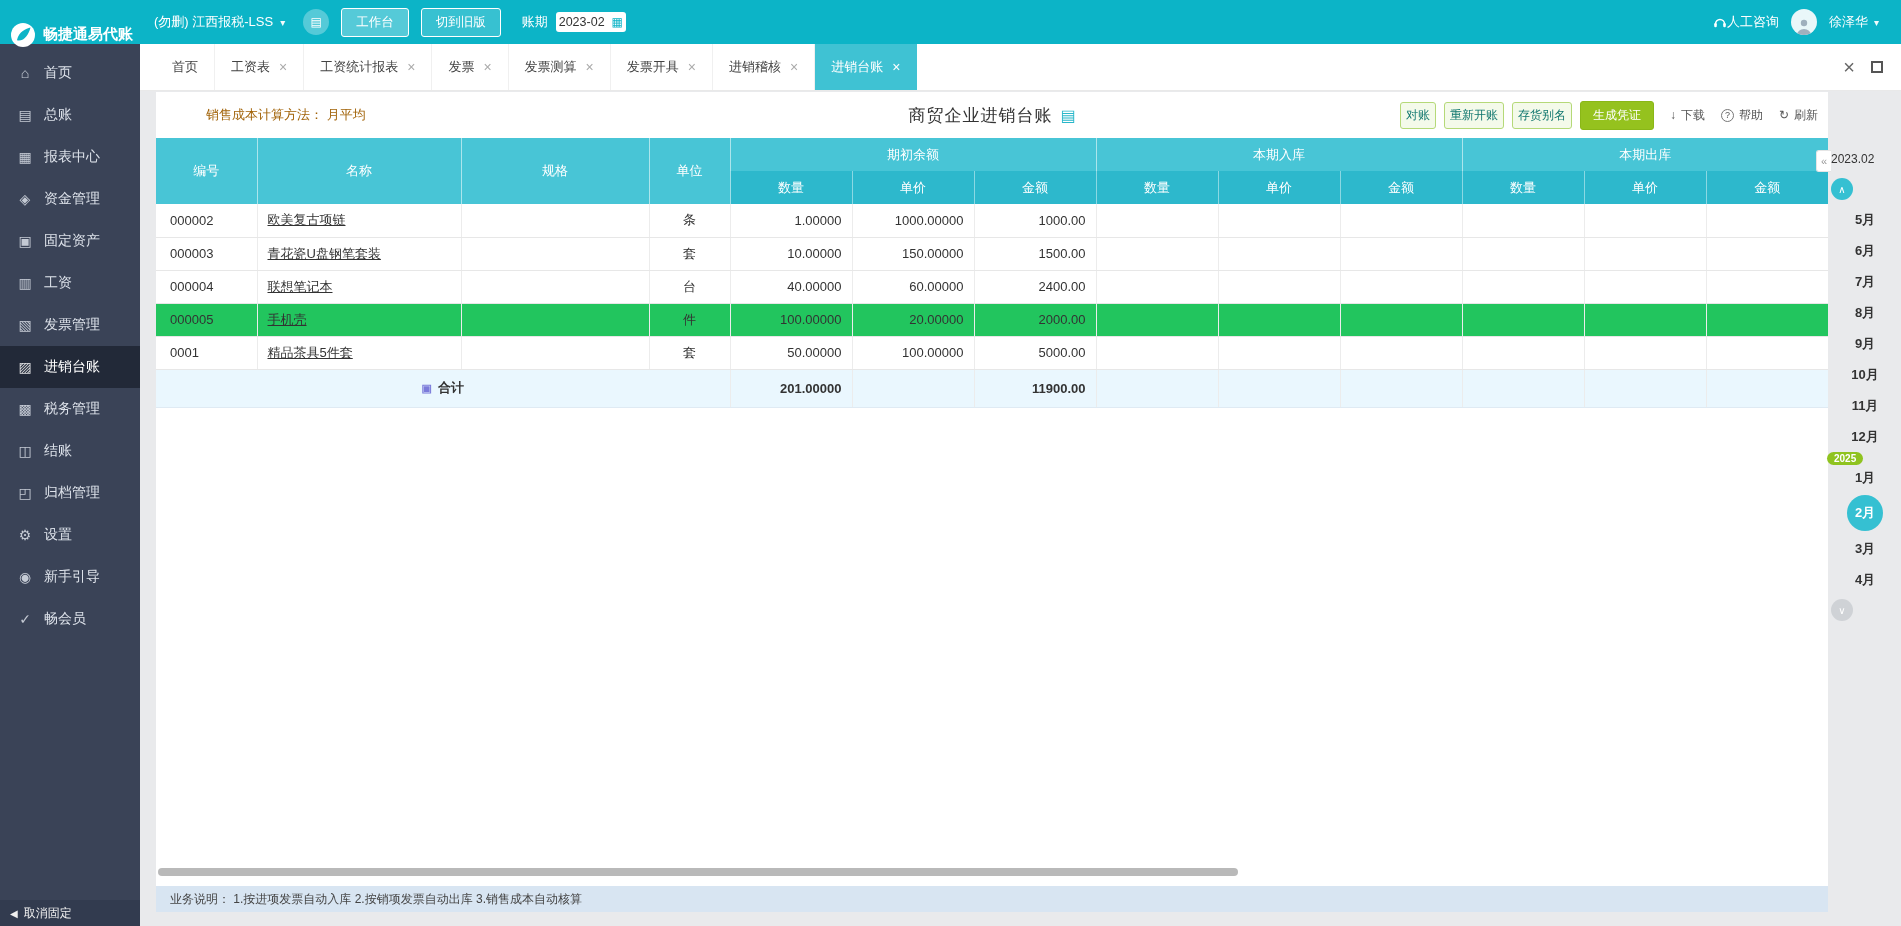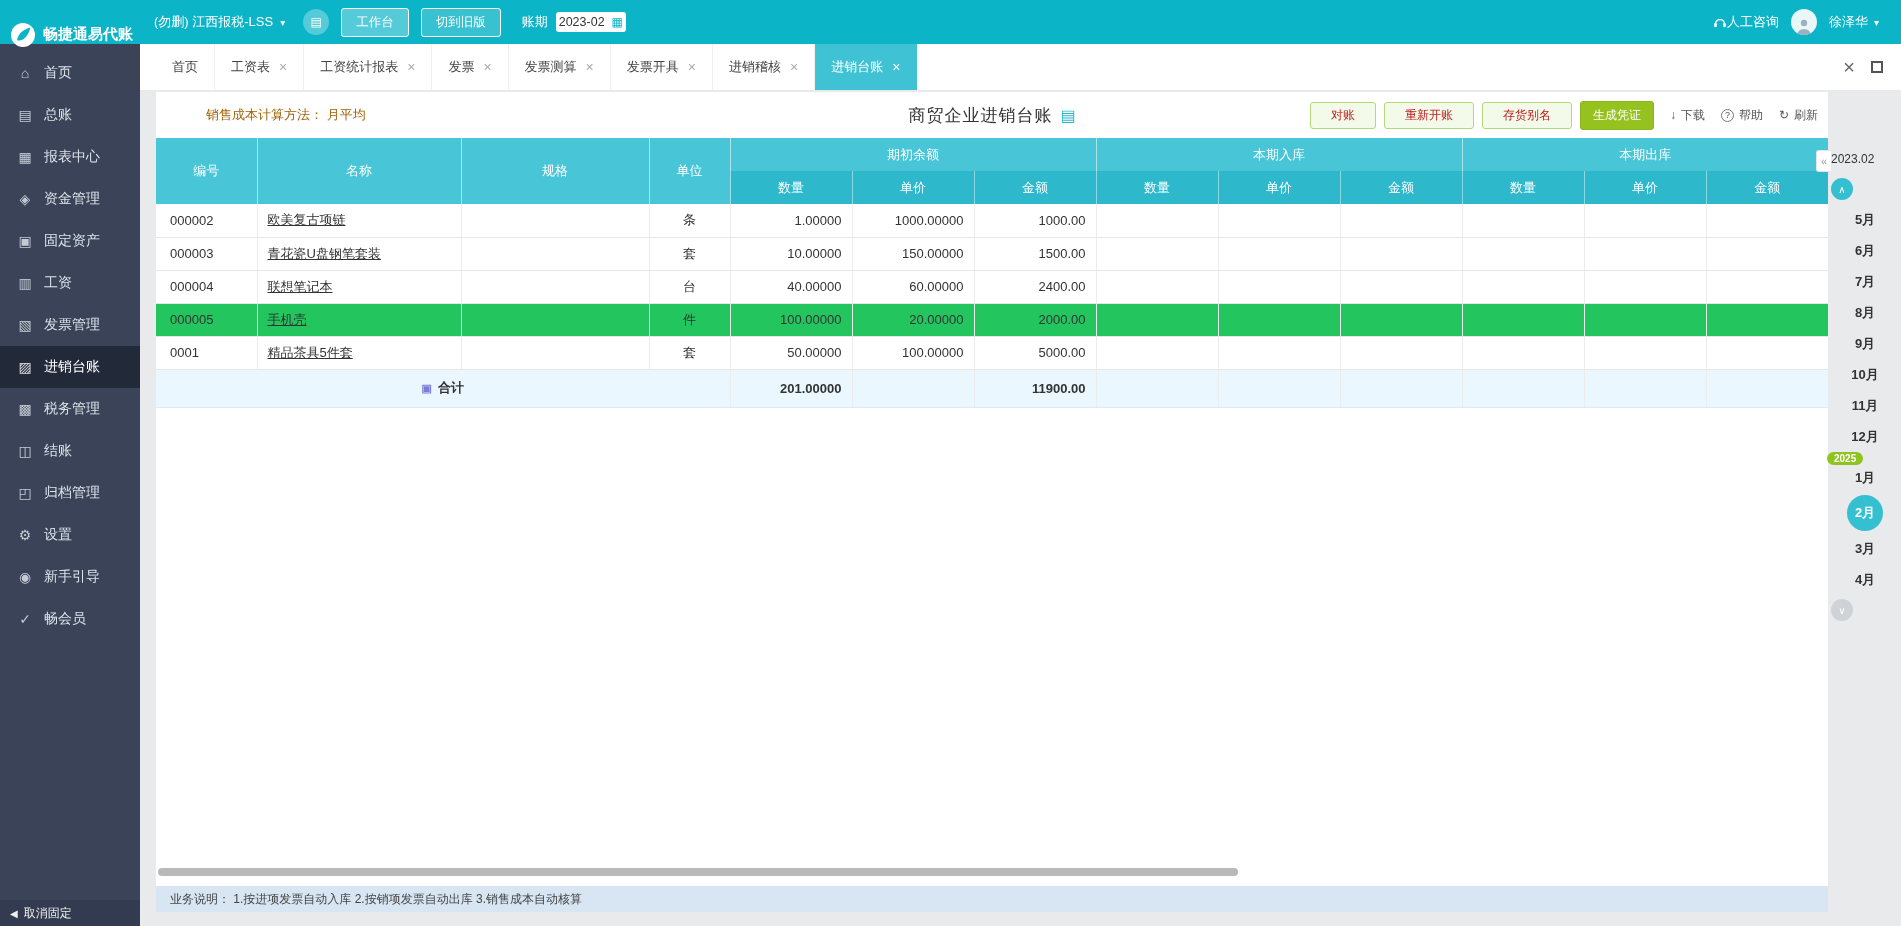--- a/index.html
+++ b/index.html
@@ -54,21 +54,21 @@
   .fsq { width:12px; height:12px; border:2px solid #555; display:inline-block; cursor:pointer; }
   .content-wrap { position:absolute; top:48px; left:0; right:0; bottom:0; }
   .panel { position:absolute; left:16px; top:0; width:1672px; bottom:14px; background:#fff; }
   
   .toolbar { height:46px; display:flex; align-items:center; position:relative; padding:0 10px; }
   .cost-method { font-size:13px; color:#a16207; z-index:1;margin-left:40px; }
   .page-title-wrap { position:absolute; left:0; right:0; display:flex; justify-content:center; align-items:center; gap:8px; pointer-events:none; }
   .page-title { font-size:17px; font-weight:500; letter-spacing:1px; color:#333; }
   .title-doc { color:#29b7ca; font-size:16px; pointer-events:auto; cursor:pointer; }
   .tools { margin-left:auto; display:flex; align-items:center; gap:8px; z-index:1; }
-  .ghost-btn { background:#f4faea; border:1px solid #b5d978; color:#b91c1c; font-size:12px; padding:4px 20px; border-radius:3px; cursor:pointer; font-family:inherit; }
+  .ghost-btn { background:#f4faea; border:1px solid #b5d978; color:#0f766e; font-size:12px; padding:4px 5px; border-radius:3px; cursor:pointer; font-family:inherit; }
   .primary-btn { background:#95c21e; border:1px solid #8ab717; color:#fff; font-size:12px; padding:5px 12px; border-radius:3px; cursor:pointer; font-family:inherit; }
   .tool-link { display:flex; align-items:center; gap:5px; font-size:12px; color:#555; margin-left:8px; cursor:pointer; }
   .tool-ico { font-size:12px; color:#555; }
   .help-circle { width:13px; height:13px; border-radius:50%; border:1px solid #777; font-size:9px; display:flex; align-items:center; justify-content:center; color:#555; }
   
   table.ledger { width:100%; border-collapse:collapse; table-layout:fixed; }
   .ledger th { font-weight:normal; color:#fff; font-size:13px; text-align:center; }
   tr.h1 th { background:#48c5d6; height:33px; border-right:1px solid rgba(255,255,255,.55); }
   tr.h2 th { background:#2db8cc; height:33px; border-right:1px solid rgba(255,255,255,.45); }
   tr.h1 th:last-child, tr.h2 th:last-child { border-right:none;margin-top:12px; }

